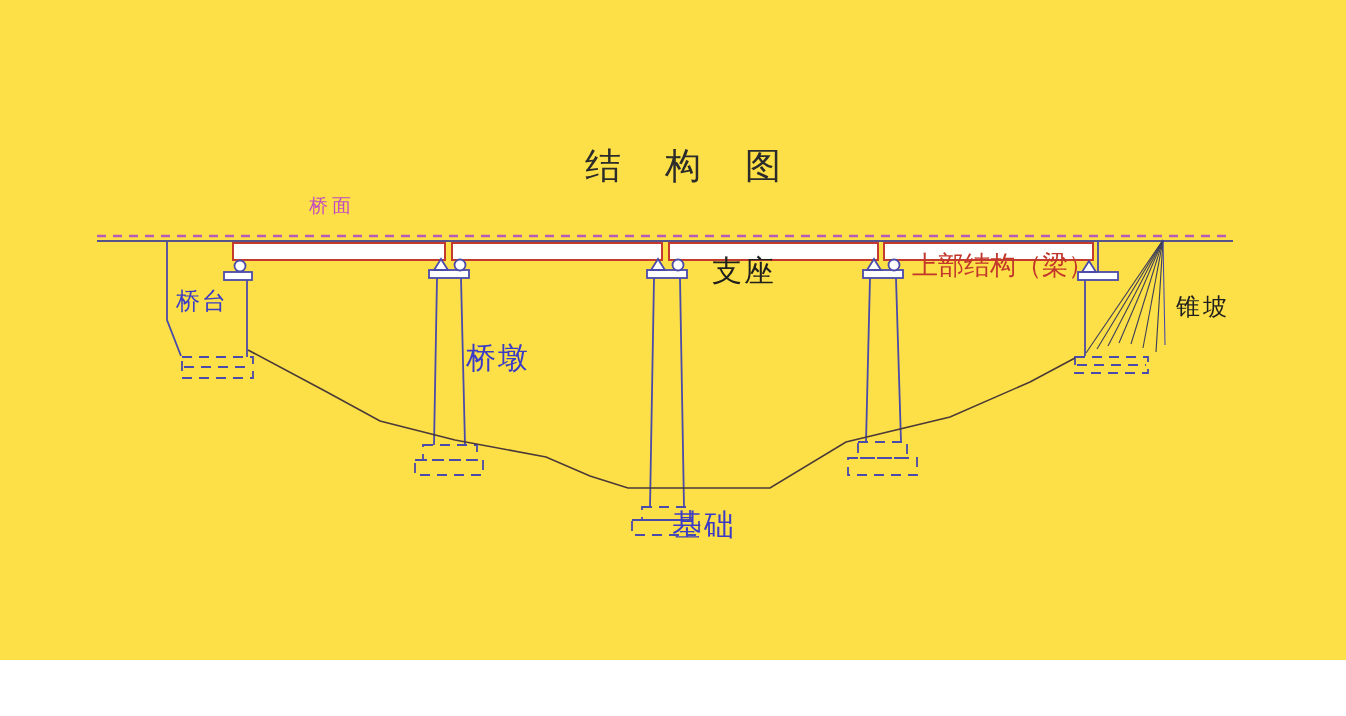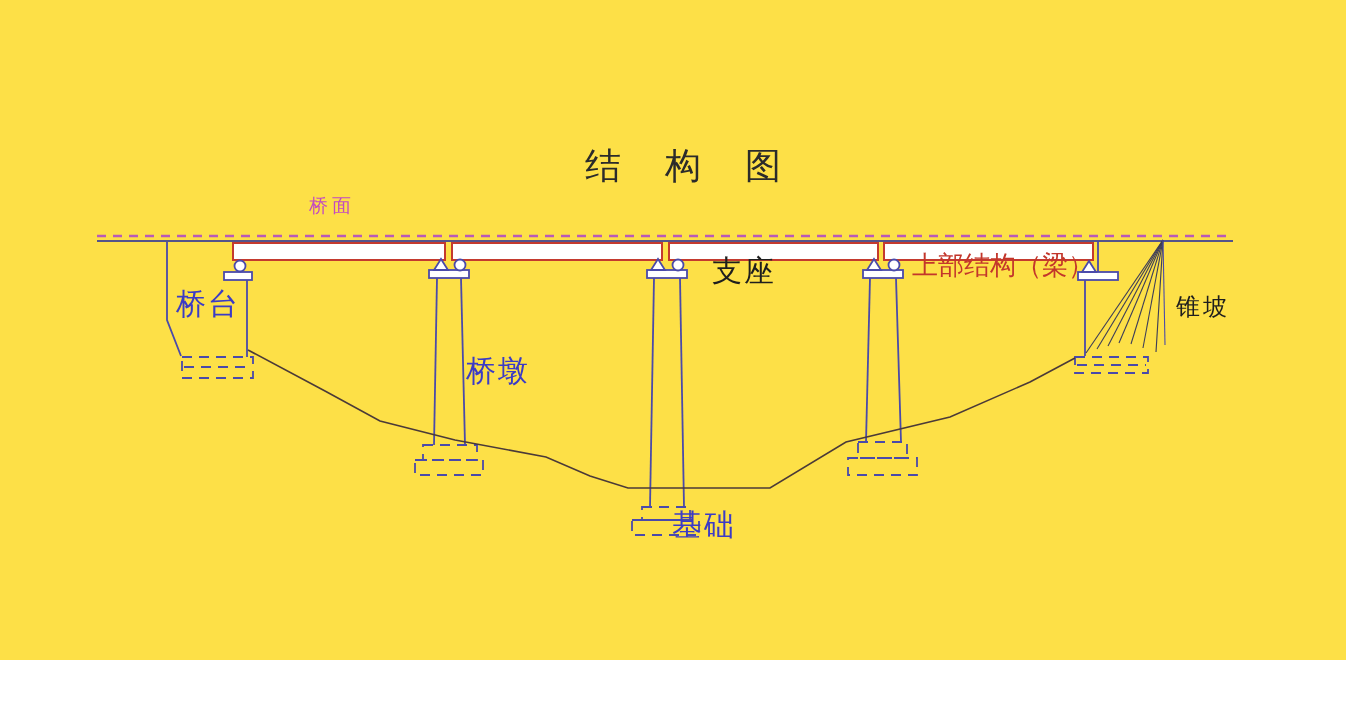--- a/index.html
+++ b/index.html
@@ -18,22 +18,22 @@
     white-space: nowrap;
     line-height: 1;
     font-family: "Liberation Serif", "DejaVu Serif", serif;
   }
   .lbl-title {
     left: 585px; top: 148px;
     font-size: 36px; letter-spacing: 44px;
     color: #2b2b2b;
   }
   .lbl-deck      { left: 309px;  top: 196px; font-size: 19px; letter-spacing: 4px; color: #c24ac2; }
-  .lbl-abutment  { left: 176px;  top: 289px; font-size: 30px; letter-spacing: 2px; color: #3b3bc6; }
-  .lbl-pier      { left: 466px;  top: 343px; font-size: 30px; letter-spacing: 2px; color: #3b3bc6; margin-top: 13px; }
+  .lbl-abutment  { left: 176px;  top: 289px; font-size: 24px; letter-spacing: 2px; color: #3b3bc6; }
+  .lbl-pier      { left: 466px;  top: 343px; font-size: 30px; letter-spacing: 2px; color: #3b3bc6; }
   .lbl-bearing   { left: 712px;  top: 256px; font-size: 30px; letter-spacing: 2px; color: #1e1e1e; }
   .lbl-super     { left: 912px;  top: 241px; font-size: 26px; letter-spacing: 0px; color: #c3362b; margin-top: 12px; }
   .lbl-cone      { left: 1176px; top: 295px; font-size: 24px; letter-spacing: 3px; color: #1e1e1e; }
   .lbl-found     { left: 672px;  top: 510px; font-size: 30px; letter-spacing: 2px; color: #3b3bc6; }
   .lbl-caption {
     left: 533px; top: 654px;
     font-size: 34px; letter-spacing: 3px;
     color: #3c3c3c; font-weight: 600;
     font-family: "Liberation Sans", "DejaVu Sans", sans-serif;
   }

